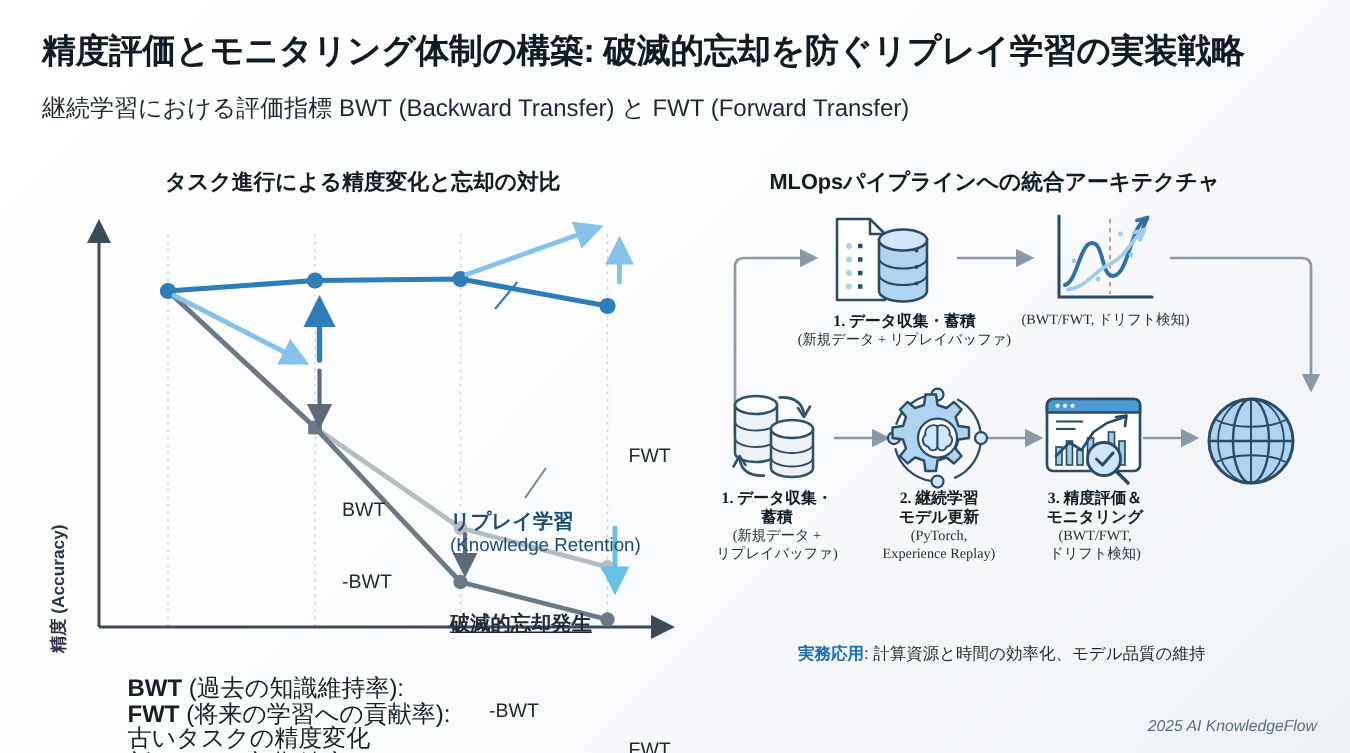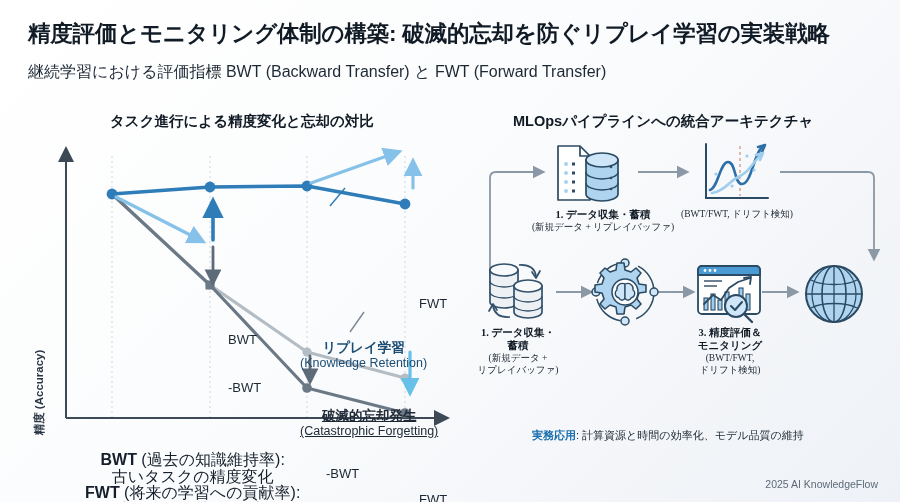--- a/index.html
+++ b/index.html
@@ -38,21 +38,21 @@
 
   .ax-label{
     position:absolute;font-size:11.5px;color:#2a3644;font-weight:bold;
     white-space:nowrap;
   }
   #y-axis-label{
     left:-16px;top:255px;width:110px;text-align:center;
     transform:rotate(-90deg);transform-origin:center center;
   }
 
-  .ann{position:absolute;white-space:nowrap;text-align:center;}
+  .ann{position:absolute;white-space:nowrap;}
   #ann-bwt{left:228px;top:202px;font-size:13px;color:#1b2733;}
   #ann-nbwt{left:228px;top:250px;font-size:13px;color:#1b2733;}
   #ann-nbwt2{left:326px;top:336px;font-size:13px;color:#1b2733;}
   #ann-fwt-top{left:419px;top:166px;font-size:13px;color:#1b2733;}
   #ann-fwt-bot{left:419px;top:362px;font-size:13px;color:#1b2733;}
 
   #legend-replay{left:300px;top:210px;}
   #legend-replay .l1{font-size:13.5px;font-weight:bold;color:#1b4d74;line-height:16px;}
   #legend-replay .l2{font-size:12.5px;color:#1b4d74;line-height:15px;}
   #legend-forget{left:300px;top:278px;text-decoration:underline;}
@@ -69,21 +69,21 @@
   .node .cap{font-size:10.5px;font-weight:bold;color:#111b26;line-height:13px;white-space:nowrap;}
   .node .sub{font-size:9.5px;color:#222c38;line-height:12px;white-space:nowrap;}
   .node .cap.wrap,.node .sub.wrap{white-space:normal;}
 
   #note-practical{
     position:absolute;left:532px;top:428px;font-size:11px;white-space:nowrap;
   }
   #note-practical b{color:#1b6fae;font-weight:bold;}
   #note-practical span.txt{color:#1b2733;}
   #footer{
-    position:absolute;right:22px;bottom:12px;font-size:10.5px;color:#5c6b7a;
+    position:absolute;right:22px;bottom:12px;font-size:10.5px;color:#5c6b7a;font-style:italic;
   }
 </style>
 </head>
 <body>
 
 <div class="slide">
 
   <div class="title">精度評価とモニタリング体制の構築: 破滅的忘却を防ぐリプレイ学習の実装戦略</div>
   <div class="subtitle">継続学習における評価指標 BWT (Backward Transfer) と FWT (Forward Transfer)</div>
 
@@ -171,31 +171,30 @@
     <div class="ann" id="ann-fwt-top">FWT</div>
     <div class="ann" id="ann-fwt-bot">FWT</div>
 
     <div class="ann" id="legend-replay">
       <div class="l1">リプレイ学習</div>
       <div class="l2">(Knowledge Retention)</div>
     </div>
 
     <div class="ann" id="legend-forget">
       <div class="l1">破滅的忘却発生</div>
-      <div class="l2">(Catastrophic Forgetting)</div>
     </div>
 
     <div class="ann" id="defbox">
       <div>
         <b>BWT</b><span> (過去の知識維持率):</span>
       </div>
-      <div>古いタスクの精度変化</div>
       <div>
         <b>FWT</b><span> (将来の学習への貢献率):</span>
       </div>
+      <div>古いタスクの精度変化</div>
       <div>新タスクの初期精度</div>
     </div>
   </div>
 
   <div class="diagram">
     <svg width="430" height="300" viewBox="0 0 430 300">
       <defs>
         <marker id="dArrow" markerWidth="8" markerHeight="8" refX="5" refY="3.5" orient="auto">
           <path d="M0,0 L7,3.5 L0,7 z" fill="#8b98a5"></path>
         </marker>
@@ -322,20 +321,26 @@
     </div>
 
     
     <div class="node" style="left:-4px;top:196px;width:104px;">
       <div class="cap wrap">1. データ収集・</div>
       <div class="cap wrap">蓄積</div>
       <div class="sub wrap">(新規データ +</div>
       <div class="sub wrap">リプレイバッファ)</div>
     </div>
 
+    <div class="node" style="left:102px;top:196px;width:108px;">
+      <div class="cap wrap">2. 継続学習</div>
+      <div class="cap wrap">モデル更新</div>
+      <div class="sub wrap">(PyTorch,</div>
+      <div class="sub wrap">Experience Replay)</div>
+    </div>
 
     <div class="node" style="left:208px;top:196px;width:104px;">
       <div class="cap wrap">3. 精度評価＆</div>
       <div class="cap wrap">モニタリング</div>
       <div class="sub wrap">(BWT/FWT,</div>
       <div class="sub wrap">ドリフト検知)</div>
     </div>
 
   </div>
 

